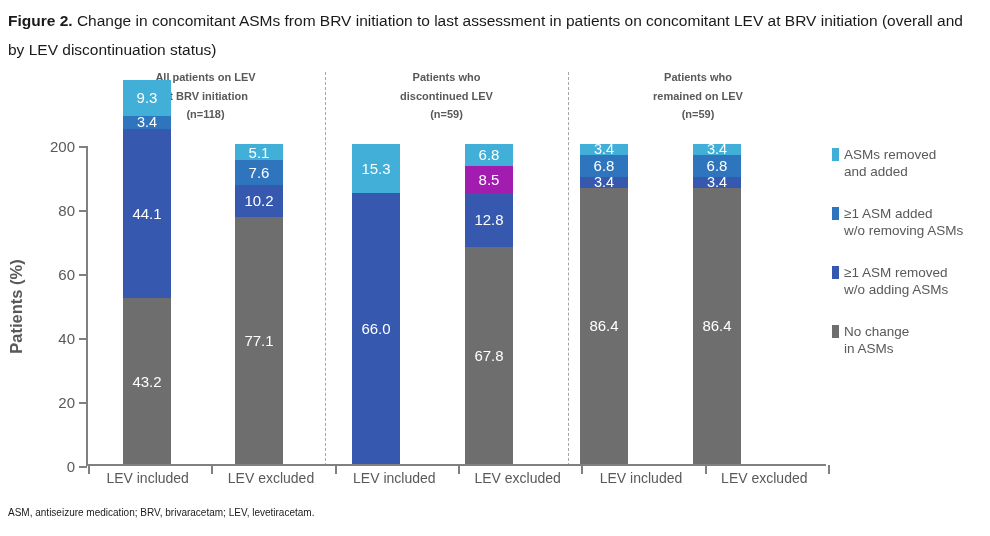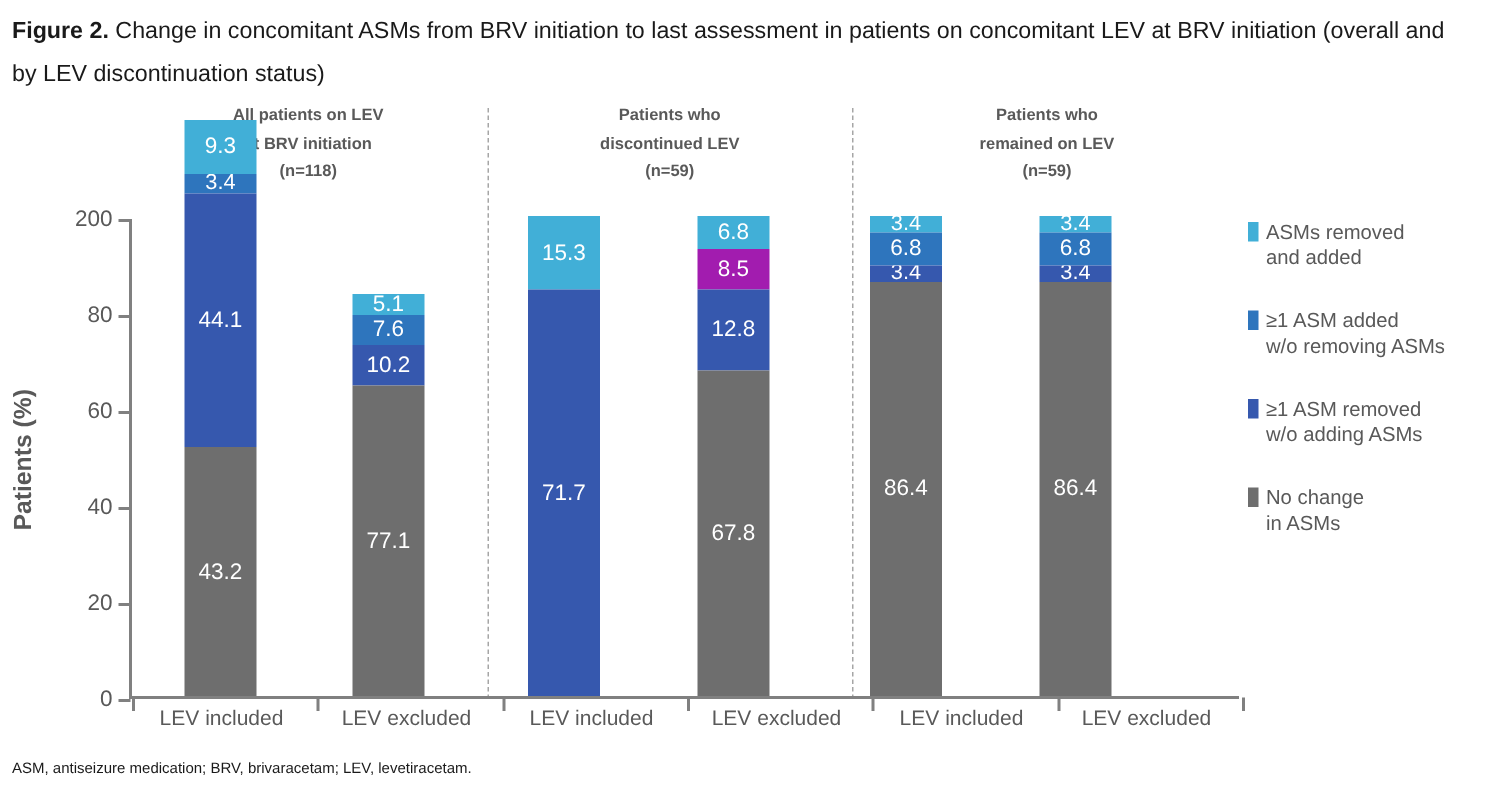--- a/index.html
+++ b/index.html
@@ -208,40 +208,40 @@
           <div class="seg tiny" style="background: rgb(46, 117, 189); height: 3.4%;">
             <span>3.4</span>
           </div>
           <div class="seg" style="background: rgb(54, 88, 174); height: 44.1%;">
             <span>44.1</span>
           </div>
           <div class="seg" style="background: rgb(110, 110, 110); height: 43.2%;">
             <span>43.2</span>
           </div>
         </div>
-        <div class="bar" style="left: 147px; width: 48px; height: 268px;">
+        <div class="bar" style="left: 147px; width: 48px; height: 320px;">
           <div class="seg" style="background: rgb(65, 175, 215); height: 5.1%;">
             <span>5.1</span>
           </div>
           <div class="seg" style="background: rgb(46, 117, 189); height: 7.6%;">
             <span>7.6</span>
           </div>
           <div class="seg" style="background: rgb(54, 88, 174); height: 10.2%;">
             <span>10.2</span>
           </div>
           <div class="seg" style="background: rgb(110, 110, 110); height: 77.1%;">
             <span>77.1</span>
           </div>
         </div>
         <div class="bar" style="left: 264px; width: 48px; height: 320px;">
           <div class="seg" style="background: rgb(65, 175, 215); height: 15.3%;">
             <span>15.3</span>
           </div>
           <div class="seg" style="background: rgb(54, 88, 174); height: 84.7%;">
-            <span>71.7</span>
+            <span>66.0</span>
           </div>
         </div>
         <div class="bar" style="left: 377px; width: 48px; height: 320px;">
           <div class="seg" style="background: rgb(65, 175, 215); height: 6.8%;">
             <span>6.8</span>
           </div>
           <div class="seg" style="background: #a21caf; height: 8.5%;">
             <span>8.5</span>
           </div>
           <div class="seg" style="background: rgb(54, 88, 174); height: 16.9%;">

